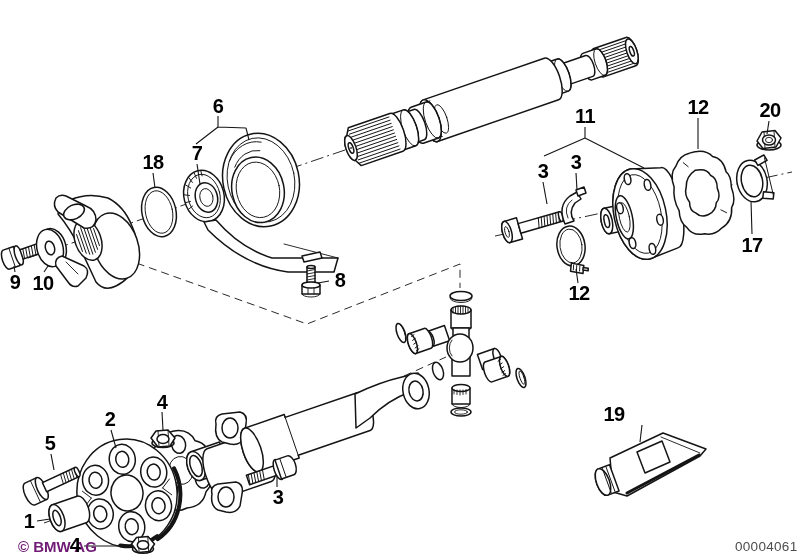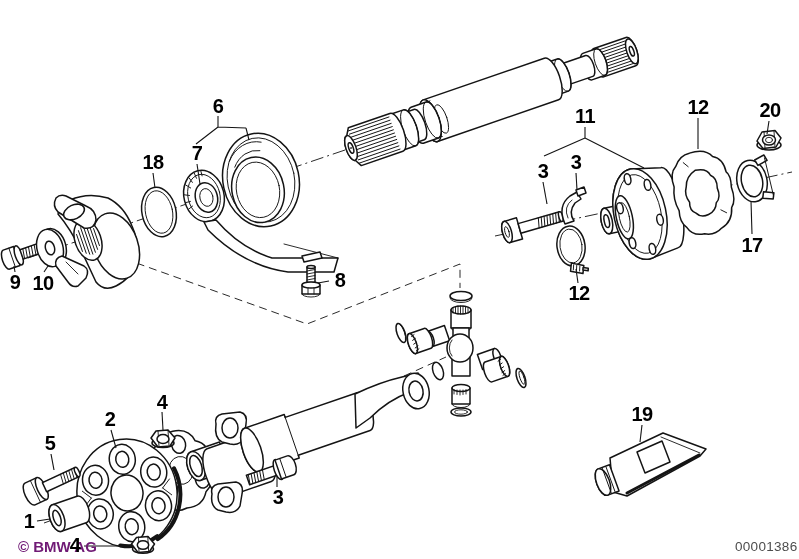--- a/index.html
+++ b/index.html
@@ -373,18 +373,18 @@
 <div class="callout" style="left:15px;top:282px">9</div>
 <div class="callout" style="left:43px;top:283px">10</div>
 <div class="callout" style="left:153px;top:162px">18</div>
 <div class="callout" style="left:579px;top:293px">12</div>
 <div class="callout" style="left:585px;top:116px">11</div>
 <div class="callout" style="left:543px;top:171px">3</div>
 <div class="callout" style="left:576px;top:162px">3</div>
 <div class="callout" style="left:698px;top:107px">12</div>
 <div class="callout" style="left:752px;top:245px">17</div>
 <div class="callout" style="left:770px;top:110px">20</div>
-<div class="callout" style="left:642px;top:414px">19</div>
+<div class="callout" style="left:614px;top:414px">19</div>
 
 <div class="copyright">© BMW AG</div>
-<div class="partnumber">00001386</div>
+<div class="partnumber">00004061</div>
 
 </div>
 
 </body></html>

